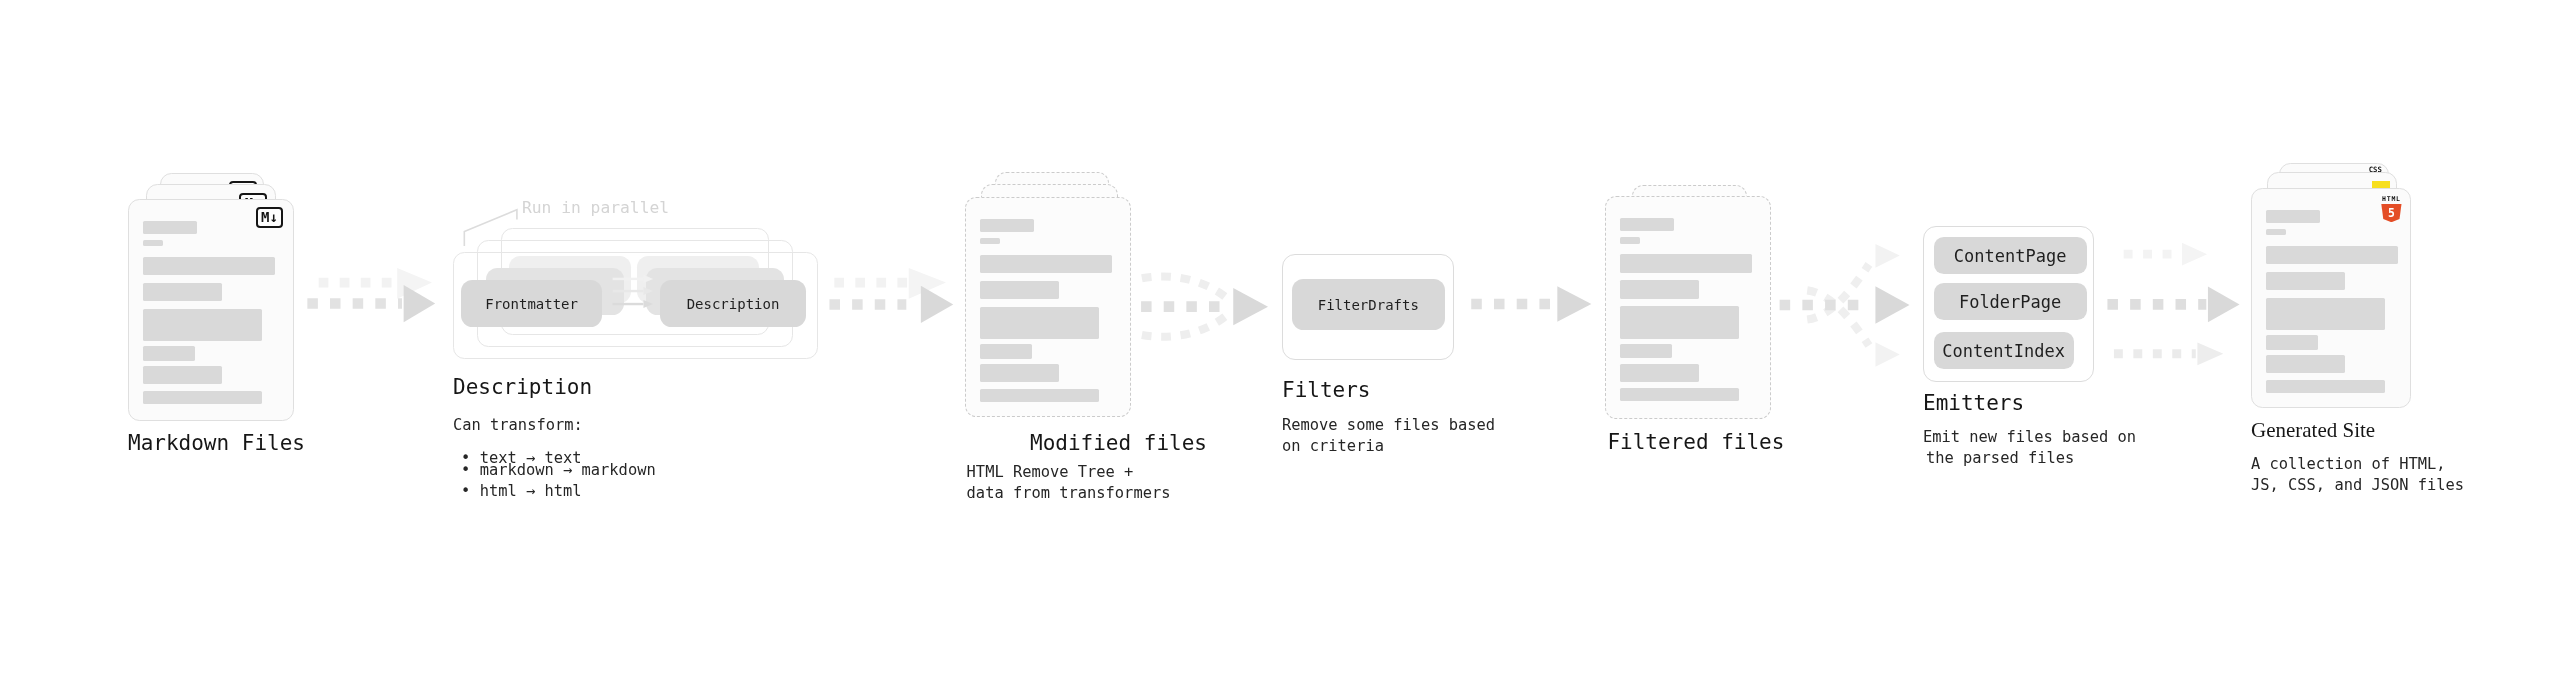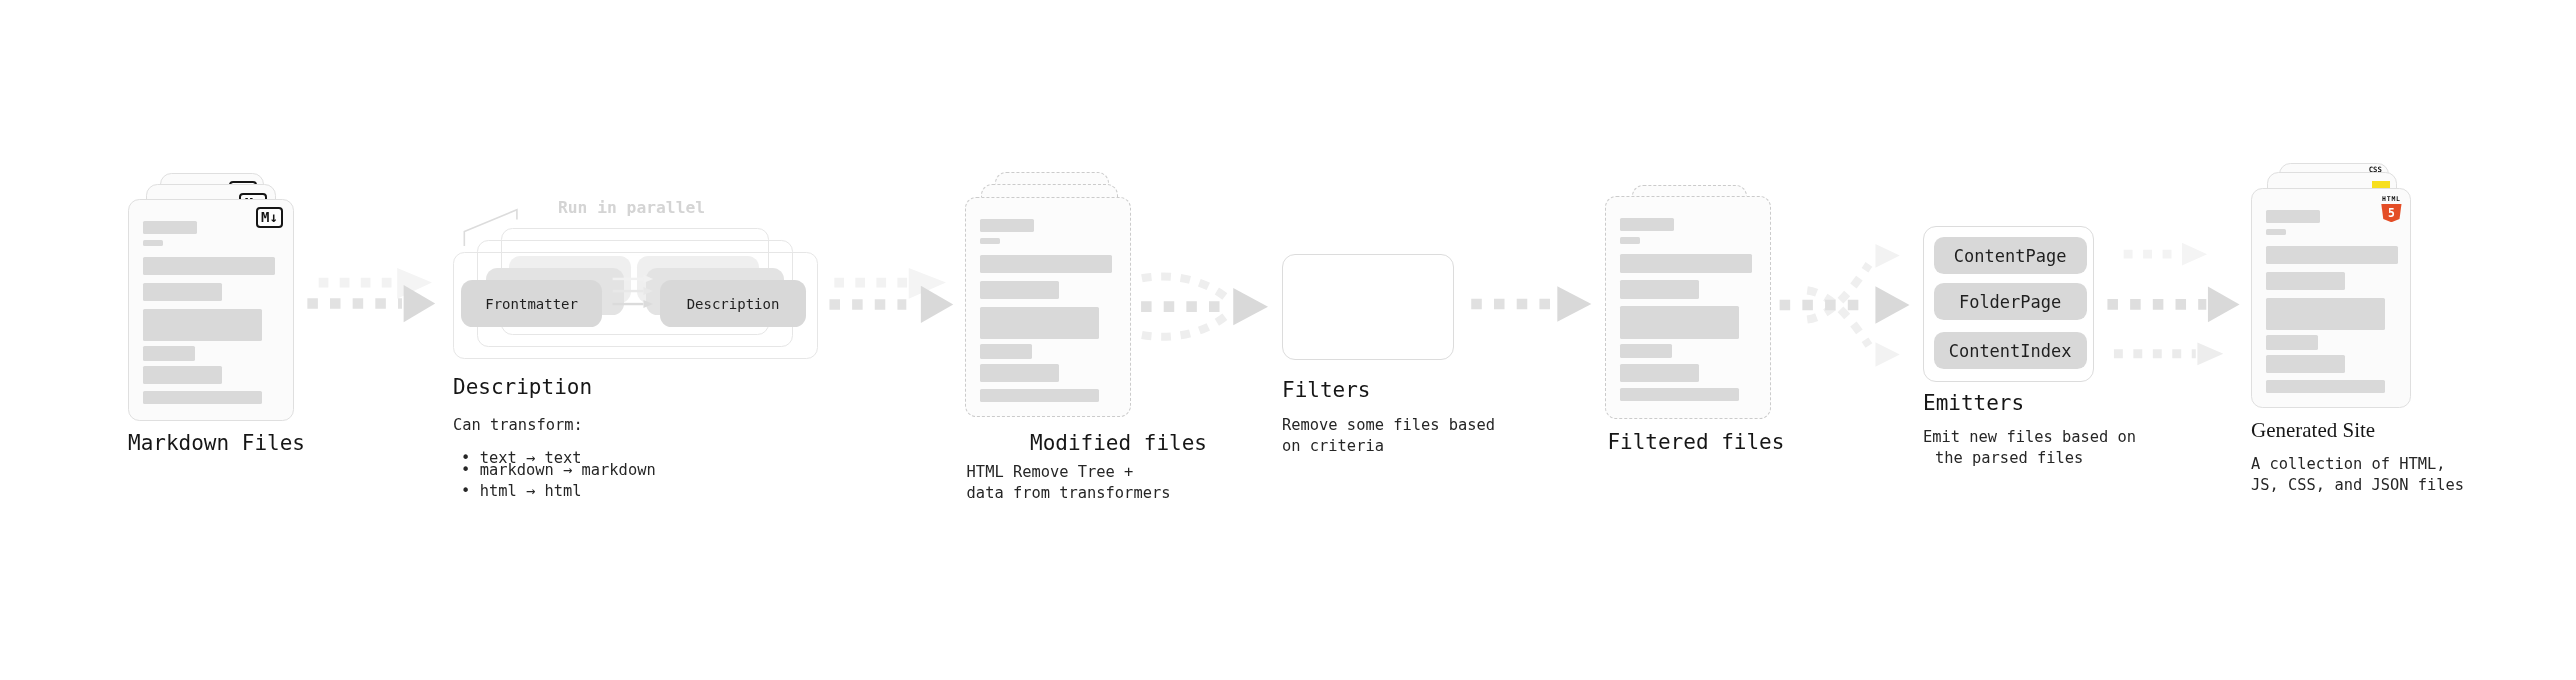--- a/index.html
+++ b/index.html
@@ -29,21 +29,21 @@
   .js-badge{position:absolute;top:7.3px;right:6.5px;width:18px;height:8.1px;background:#f7df1e;}
   .html5-logo{position:absolute;top:6.5px;right:8.1px;width:21px;text-align:center;}
   .html5-word{font-size:6.5px;font-weight:bold;letter-spacing:0.8px;color:#111;line-height:7.3px;}
   .html5-shield{width:20.3px;height:18.7px;margin:0.8px auto 0;background:#e44d26;
                 clip-path:polygon(0 0,100% 0,90% 82%,50% 100%,10% 82%);
                 display:flex;align-items:center;justify-content:center;color:#fff;font-size:11.4px;font-weight:bold;}
 
   
   .title{position:absolute;font-size:21px;font-weight:500;color:#161616;white-space:nowrap;}
   .desc{position:absolute;font-size:15.4px;color:#262626;white-space:nowrap;line-height:21px;}
-  .annotation{position:absolute;font-size:16.3px;font-weight:700;color:#d4d4d4;white-space:nowrap;margin-left:36px;}
+  .annotation{position:absolute;font-size:16.3px;font-weight:400;color:#d4d4d4;white-space:nowrap;}
 
   
   .pill{position:absolute;display:flex;align-items:center;justify-content:center;
         background:#d8d8d8;border-radius:11.4px;font-size:14px;color:#1f1f1f;box-sizing:border-box;}
   .pill.ghost1{background:#e3e3e3;}
   .pill.ghost2{background:#efefef;}
   .emit-pill{border-radius:9.8px;font-size:17px;}
 
   
   .t-card{position:absolute;border:1.6px solid #e6e6e6;border-radius:11.4px;background:transparent;box-sizing:border-box;}
@@ -145,20 +145,21 @@
 
   <svg class="abs" style="left:1136px;top:267px;" width="146" height="93" viewBox="0 0 180 115">
     <path d="M 7,14 C 45,7 88,16 116,42" fill="none" stroke="#eeeeee" stroke-width="10" stroke-dasharray="12 12"></path>
     <path d="M 7,84 C 45,91 88,82 116,56" fill="none" stroke="#eeeeee" stroke-width="10" stroke-dasharray="12 12"></path>
     <line x1="6" y1="49" x2="112" y2="49" stroke="#e0e0e0" stroke-width="13" stroke-dasharray="13 15"></line>
     <polygon points="120,26 163,49 120,72" fill="#d9d9d9"></polygon>
   </svg>
 
   <div class="abs" style="left:1282px;top:254px;width:228px;height:228px;">
     <div class="t-card" style="left:0;top:0;width:172px;height:106px;border-radius:13px;border-color:#dcdcdc;background:#ffffff;"></div>
+    <div class="pill" style="left:9.8px;top:25px;width:153px;height:51px;">FilterDrafts</div>
     <div class="title" style="left:0;top:124px;">Filters</div>
     <div class="desc" style="left:0;top:161px;">Remove some files based</div>
     <div class="desc" style="left:0;top:182px;">on criteria</div>
   </div>
 
   <svg class="abs" style="left:1468px;top:286px;" width="138" height="49" viewBox="0 0 170 60">
     <line x1="4" y1="22" x2="108" y2="22" stroke="#e0e0e0" stroke-width="13" stroke-dasharray="13 15"></line>
     <polygon points="110,0 152,22 110,44" fill="#d9d9d9"></polygon>
   </svg>
 
@@ -185,24 +186,24 @@
     <path d="M 36,62 C 66,66 92,100 112,130" fill="none" stroke="#efefef" stroke-width="10" stroke-dasharray="12 12"></path>
     <polygon points="120,126 150,141 120,156" fill="#f2f2f2"></polygon>
     <line x1="2" y1="80" x2="112" y2="80" stroke="#e0e0e0" stroke-width="13" stroke-dasharray="13 15"></line>
     <polygon points="120,57 162,80 120,103" fill="#d9d9d9"></polygon>
   </svg>
 
   <div class="abs" style="left:1923px;top:226px;width:236px;height:260px;">
     <div class="t-card" style="left:0;top:0;width:171px;height:156px;border-radius:13px;border-color:#dcdcdc;background:#ffffff;"></div>
     <div class="pill emit-pill" style="left:10.6px;top:11.4px;width:153px;height:37px;">ContentPage</div>
     <div class="pill emit-pill" style="left:10.6px;top:57px;width:153px;height:37px;">FolderPage</div>
-    <div class="pill emit-pill" style="left:10.6px;top:106px;width:153px;height:37px;">ContentIndex</div>
+    <div class="pill emit-pill" style="left:10.6px;top:106px;width:140px;height:37px;">ContentIndex</div>
     <div class="title" style="left:0;top:165px;">Emitters</div>
     <div class="desc" style="left:0;top:201px;">Emit new files based on</div>
-    <div class="desc" style="left:12px;top:222px;">the parsed files</div>
+    <div class="desc" style="left:3px;top:222px;">the parsed files</div>
   </div>
 
   <svg class="abs" style="left:2105px;top:237px;" width="154" height="138" viewBox="0 0 190 170">
     <line x1="23" y1="21" x2="93" y2="21" stroke="#f3f3f3" stroke-width="11" stroke-dasharray="11 13"></line>
     <polygon points="95,7 126,21 95,35" fill="#f4f4f4"></polygon>
     <line x1="3" y1="83" x2="125" y2="83" stroke="#dedede" stroke-width="13" stroke-dasharray="13 15"></line>
     <polygon points="127,61 166,83 127,105" fill="#d9d9d9"></polygon>
     <line x1="11" y1="144" x2="112" y2="144" stroke="#ebebeb" stroke-width="11" stroke-dasharray="11 13"></line>
     <polygon points="114,130 146,144 114,158" fill="#ededed"></polygon>
   </svg>

